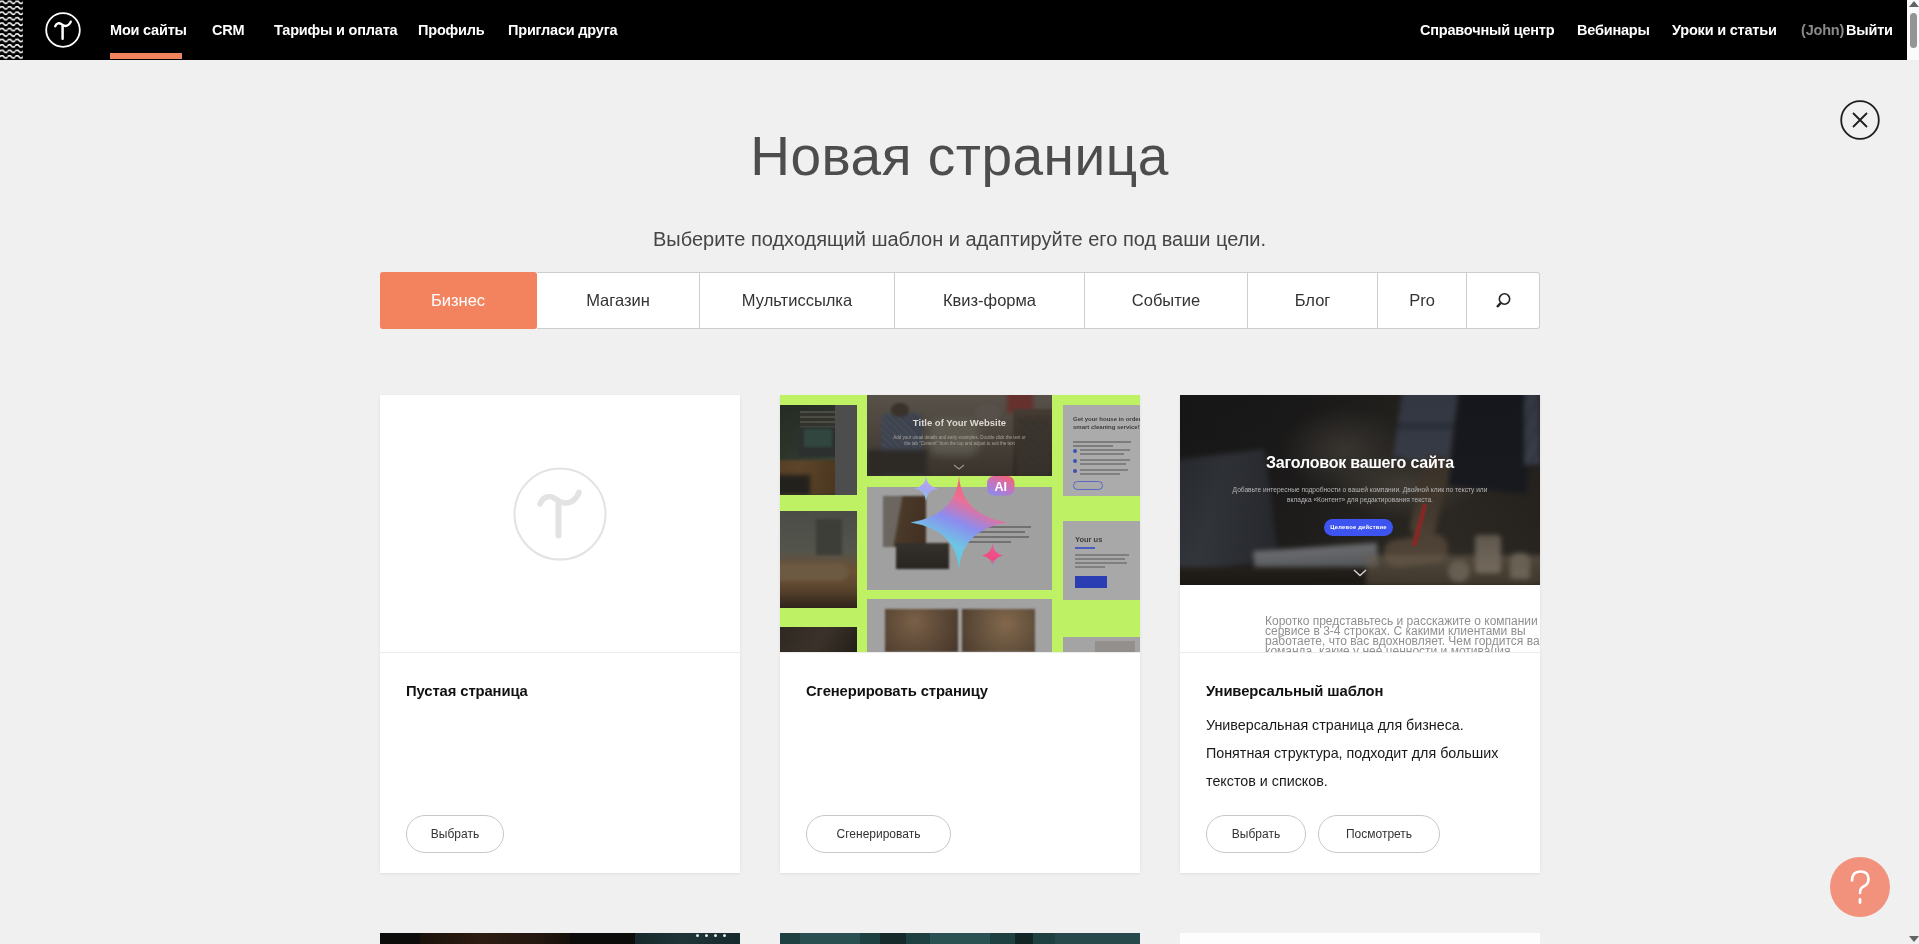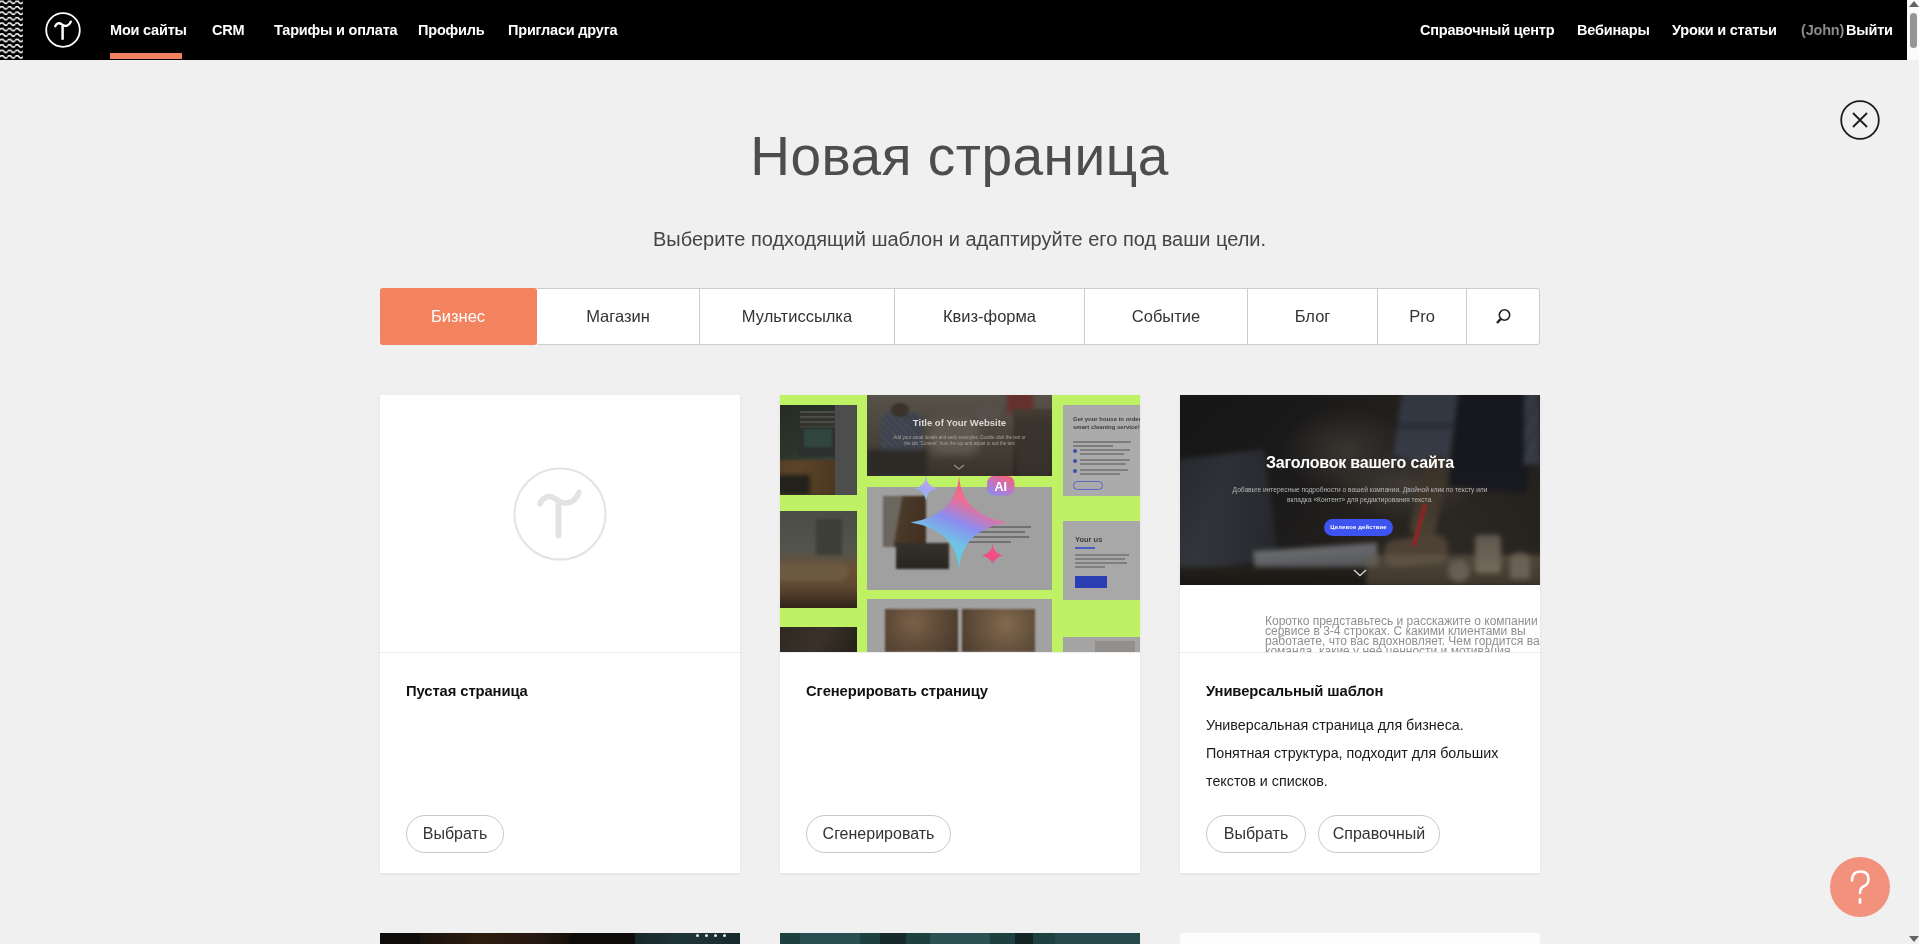--- a/index.html
+++ b/index.html
@@ -16,31 +16,31 @@
   .sbtrack { position:absolute; right:0; top:0; width:12px; height:60px; background:#fbfbfb; }
   .sbthumb { position:absolute; left:1910px; top:13px; width:7px; height:35px; background:#959595; border-radius:3.5px; }
   .sbup { position:absolute; left:1909px; top:1px; width:0; height:0; border-left:5px solid transparent; border-right:5px solid transparent; border-bottom:6px solid #636363; }
   .sbdown { position:absolute; left:1909px; top:936px; width:0; height:0; border-left:5px solid transparent; border-right:5px solid transparent; border-top:6px solid #636363; }
   
   .close { position:absolute; left:1840px; top:100px; }
   
   .title { position:absolute; left:0; top:129px; width:1919px; text-align:center; font-size:55px; line-height:55px; font-weight:normal; color:#4d4d4d; letter-spacing:0.5px; }
   .subtitle { position:absolute; left:0; top:228px; width:1919px; text-align:center; font-size:20px; color:#454545; }
   
-  .tabs { position:absolute; left:380px; top:288px; height:69px; display:flex; }
+  .tabs { position:absolute; left:380px; top:272px; height:69px; display:flex; }
   .tab { height:57px; border:1px solid #cdcdcd; border-left:none; background:#fff; color:#333; font-size:16.5px; display:flex; align-items:center; justify-content:center; }
   .tab.last { border-radius:0 3px 3px 0; }
   .tab.active { background:#f3835f; border-color:#f3835f; color:#fff; border-radius:3px; }
   
   .card { position:absolute; top:395px; width:360px; height:478px; background:#fff; box-shadow:0 1px 3px rgba(0,0,0,0.07); }
   .cimg { position:absolute; left:0; top:0; width:360px; height:257px; overflow:hidden; }
   .cdiv { position:absolute; left:0; top:257px; width:360px; height:1px; background:#ececec; }
   .ctitle { position:absolute; left:26px; top:288px; font-size:14.8px; font-weight:bold; color:#111; letter-spacing:-0.1px; }
   .cdesc { position:absolute; left:26px; top:316px; width:320px; font-size:14.3px; color:#1a1a1a; line-height:28px; }
-  .cbtn { position:absolute; bottom:20px; height:38px; border:1px solid #c8c8c8; border-radius:19px; background:#fff; color:#333; font-size:16px; display:flex; align-items:center; justify-content:center; }
+  .cbtn { position:absolute; bottom:20px; height:38px; border:1px solid #c8c8c8; border-radius:19px; background:#fff; color:#333; font-size:12px; display:flex; align-items:center; justify-content:center; }
   
   .help { position:absolute; left:1830px; top:857px; width:60px; height:60px; border-radius:50%; background:#f2917c; }
   
   .r2card { position:absolute; top:933px; width:360px; height:11px; background:#fff; }
   
   #collage { background:#bef264; }
   #collage .ph { position:absolute; }
   
   #tpl { background:#fff; }
 </style>
@@ -289,21 +289,21 @@
           <path d="M1 1 L7 6.5 L13 1" fill="none" stroke="#d5d5d5" stroke-width="1.4"></path>
         </svg>
     </div>
 
     <div style="position:absolute;left:85px;top:221px;width:220px;font-size:12px;color:#8f8f8f;line-height:10px;white-space:nowrap;">Коротко представьтесь и расскажите о компании или<br>сервисе в 3-4 строках. С какими клиентами вы<br>работаете, что вас вдохновляет. Чем гордится ваша<br>команда, какие у нее ценности и мотивация</div>
   </div>
   <div class="cdiv"></div>
   <div class="ctitle">Универсальный шаблон</div>
   <div class="cdesc">Универсальная страница для бизнеса.<br>Понятная структура, подходит для больших<br>текстов и списков.</div>
   <div class="cbtn" style="left:26px; width:100px;">Выбрать</div>
-  <div class="cbtn" style="left:138px; width:122px;">Справочный</div>
+  <div class="cbtn" style="left:138px; width:122px;">Посмотреть</div>
 </div>
 
 <div class="help">
   <svg width="60" height="60" viewBox="0 0 60 60">
     <path d="M22 23.5 Q22 14.5 30.5 14.5 Q38.5 14.5 38.5 22 Q38.5 27.5 33.5 29.5 Q30 31 30 36" fill="none" stroke="#fff" stroke-width="2.6" stroke-linecap="round"></path>
     <path d="M30 42.5 L30 45.5" stroke="#fff" stroke-width="2.8" stroke-linecap="round"></path>
   </svg>
 </div>
 
 </body></html>

